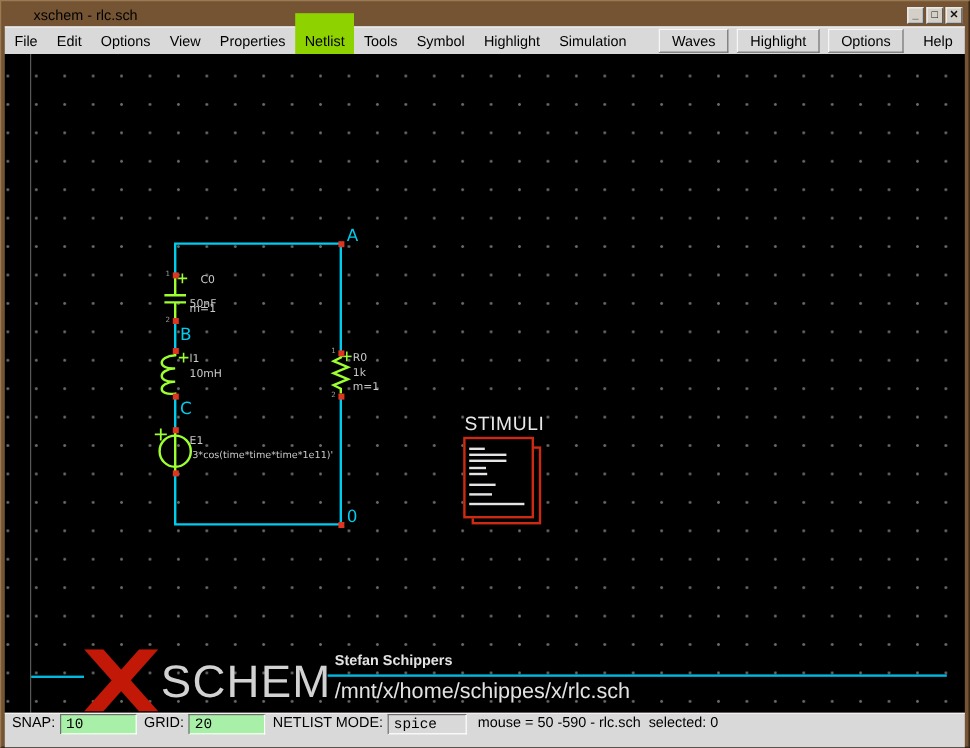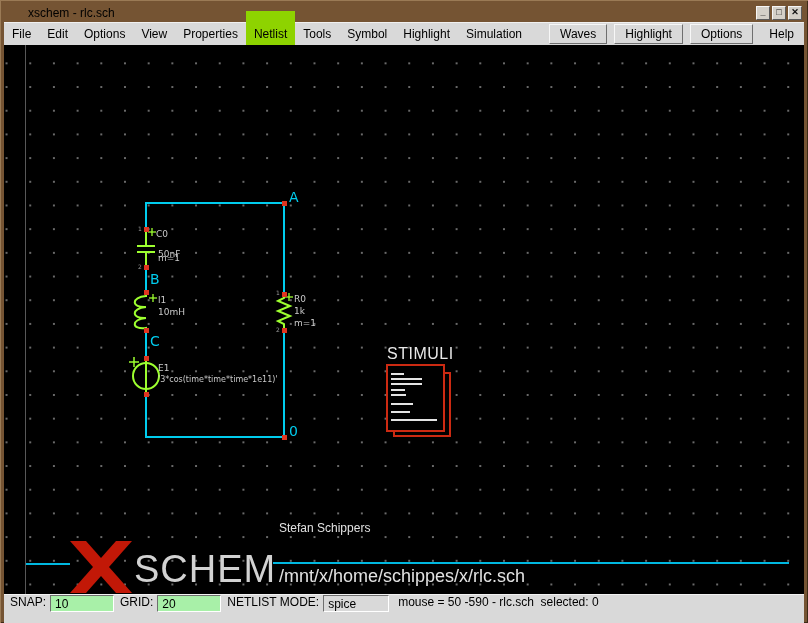--- a/index.html
+++ b/index.html
@@ -39,31 +39,31 @@
   .stim-lbl{color:#e8e8e8;font-size:16px;letter-spacing:0.5px;}
   .stim-rect-back{position:absolute;left:389px;top:327px;width:58px;height:65px;
     border:2px solid #cc2a12;z-index:1;}
   .stim-rect-front{position:absolute;left:382px;top:319px;width:59px;height:68px;
     border:2px solid #cc2a12;background:#000;z-index:2;}
   .stim-line{position:absolute;height:2px;background:#e4e4e4;z-index:3;left:387px;}
   
   .logo-x{position:absolute;left:66px;top:496px;z-index:2;}
   .logo-text{position:absolute;left:130px;top:501px;font-size:38px;color:#d2d2d2;
     letter-spacing:1px;line-height:46px;font-family:"Liberation Sans",sans-serif;z-index:2;}
-  .credit-author{position:absolute;left:275px;top:476px;font-size:12px;color:#e2e2e2;}
+  .credit-author{position:absolute;left:275px;top:498px;font-size:12px;color:#e2e2e2;font-weight:bold;}
   .credit-line{position:absolute;left:269px;top:517px;width:516px;height:2px;background:#00b8e0;}
   .credit-left-line{position:absolute;left:22px;top:518px;width:44px;height:2px;background:#00b8e0;}
   .credit-path{position:absolute;left:275px;top:521px;font-size:18px;color:#e2e2e2;}
   
   .statusbar{position:absolute;left:4px;top:594px;width:800px;height:36px;background:#d9d9d9;
     border-top:1px solid #f2f2f2;display:flex;align-items:flex-start;font-size:12px;color:#000;
     padding-left:6px;}
   .sb-label{margin-right:4px;white-space:nowrap;}
   .entry{height:17px;border:1px solid;border-color:#6f6f6f #ffffff #ffffff #6f6f6f;
-    font-size:12px;font-family:Liberation Sans, sans-serif;padding:0 4px;outline:none;}
+    font-size:12px;font-family:Liberation Mono, monospace;padding:0 4px;outline:none;}
   .entry.green{background:#a8f0a8;width:64px;}
   .entry.grey{background:#d9d9d9;width:66px;}
   .sb-status{margin-left:9px;white-space:pre;}
   .gap{width:6px;}
 </style>
 </head>
 <body>
 
 <div class="frame">
 
@@ -164,21 +164,21 @@
         <rect x="278" y="390" width="5" height="5"></rect>
       </g>
     </svg>
 
     <span class="lbl node-lbl" style="left:285px;top:144px;">A</span>
     <span class="lbl node-lbl" style="left:146px;top:226px;">B</span>
     <span class="lbl node-lbl" style="left:146px;top:288px;">C</span>
     <span class="lbl node-lbl" style="left:285px;top:378px;">0</span>
 
     <span class="lbl pin-num" style="left:134px;top:180px;">1</span>
-    <span class="lbl comp-lbl" style="left:152px;top:184px;">C0</span>
+    <span class="lbl comp-lbl" style="left:163px;top:184px;">C0</span>
     <span class="lbl comp-lbl" style="left:154px;top:204px;">50nF</span>
     <span class="lbl comp-lbl" style="left:154px;top:208px;">m=1</span>
     <span class="lbl pin-num" style="left:134px;top:218px;">2</span>
 
     <span class="lbl comp-lbl" style="left:154px;top:250px;">l1</span>
     <span class="lbl comp-lbl" style="left:154px;top:262px;">10mH</span>
 
     <span class="lbl pin-num" style="left:272px;top:244px;">1</span>
     <span class="lbl comp-lbl" style="left:290px;top:249px;">R0</span>
     <span class="lbl comp-lbl" style="left:290px;top:261px;">1k</span>

